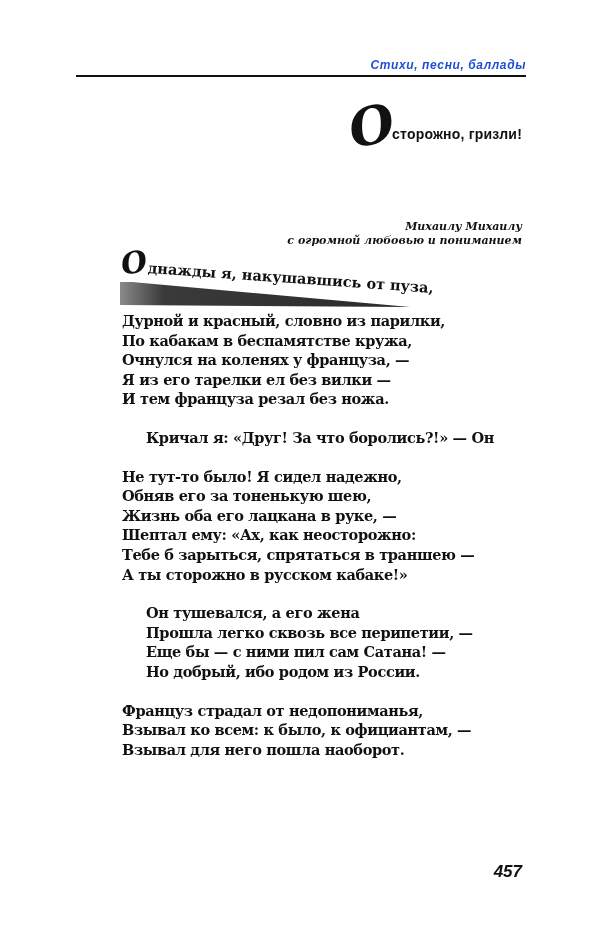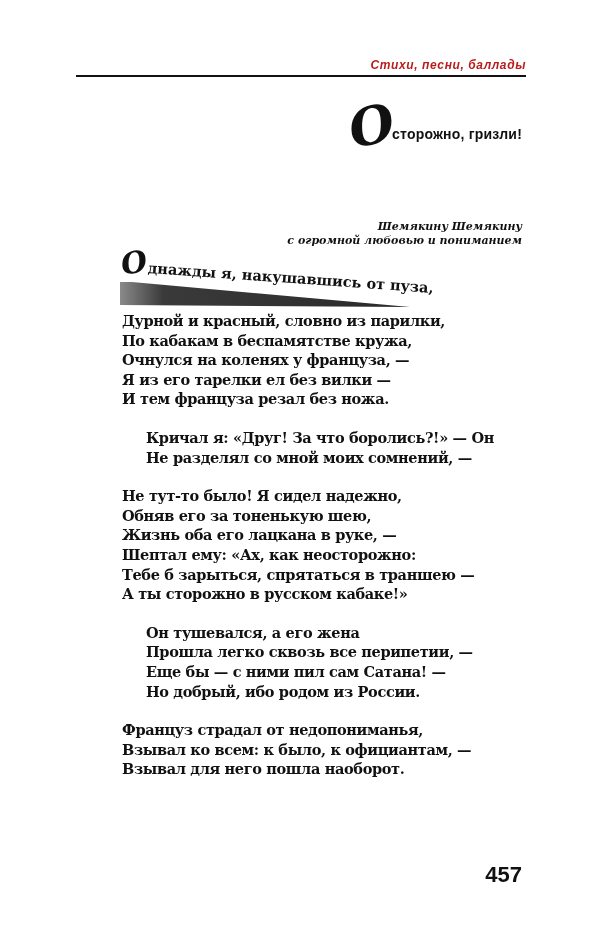--- a/index.html
+++ b/index.html
@@ -18,21 +18,21 @@
       position: absolute;
       left: 76px;
       top: 58px;
       width: 450px;
       text-align: right;
       font-family: "Liberation Sans", sans-serif;
       font-style: italic;
       font-weight: bold;
       font-size: 12px;
       letter-spacing: 0.6px;
-      color: #b91c1c;
+      color: #1d4ed8;
     }
     .head-rule {
       position: absolute;
       left: 76px;
       top: 75px;
       width: 450px;
       height: 2px;
       background: #111;
     }
     .title {
@@ -120,37 +120,38 @@
       padding-left: 24px;
     }
     .line {
       white-space: nowrap;
     }
     .page-number {
       position: absolute;
       right: 78px;
       top: 862px;
       font-family: "Liberation Sans", sans-serif;
-      font-weight: bold;
-      font-size: 22px;
+      font-style: italic;
+      font-weight: bold;
+      font-size: 17px;
     }
   </style>
 </head>
 <body>
 
 <div class="running-head">Стихи, песни, баллады</div>
 <div class="head-rule"></div>
 
 <div class="title">
   <span class="title-initial">О</span>
   <span class="title-rest">сторожно, гризли!</span>
 </div>
 
 <div class="dedication">
-  <div>Шемякину Шемякину</div>
+  <div>Михаилу Михаилу</div>
   <div>с огромной любовью и пониманием</div>
 </div>
 
 <svg class="wedge" viewBox="0 0 290 30" preserveAspectRatio="none">
   <defs>
     <linearGradient id="wg" x1="0" y1="0" x2="1" y2="0">
       <stop offset="0" stop-color="#8a8a8a"></stop>
       <stop offset="0.15" stop-color="#3a3a3a"></stop>
       <stop offset="1" stop-color="#2a2a2a"></stop>
     </linearGradient>
@@ -166,21 +167,20 @@
 <div class="poem">
   <div class="stanza">
     <div class="line">Дурной и красный, словно из парилки,</div>
     <div class="line">По кабакам в беспамятстве кружа,</div>
     <div class="line">Очнулся на коленях у француза, —</div>
     <div class="line">Я из его тарелки ел без вилки —</div>
     <div class="line">И тем француза резал без ножа.</div>
   </div>
   <div class="stanza indent">
     <div class="line">Кричал я: «Друг! За что боролись?!» — Он</div>
-    <div class="line">Не разделял со мной моих сомнений, —</div>
   </div>
   <div class="stanza">
     <div class="line">Не тут-то было! Я сидел надежно,</div>
     <div class="line">Обняв его за тоненькую шею,</div>
     <div class="line">Жизнь оба его лацкана в руке, —</div>
     <div class="line">Шептал ему: «Ах, как неосторожно:</div>
     <div class="line">Тебе б зарыться, спрятаться в траншею —</div>
     <div class="line">А ты сторожно в русском кабаке!»</div>
   </div>
   <div class="stanza indent">

